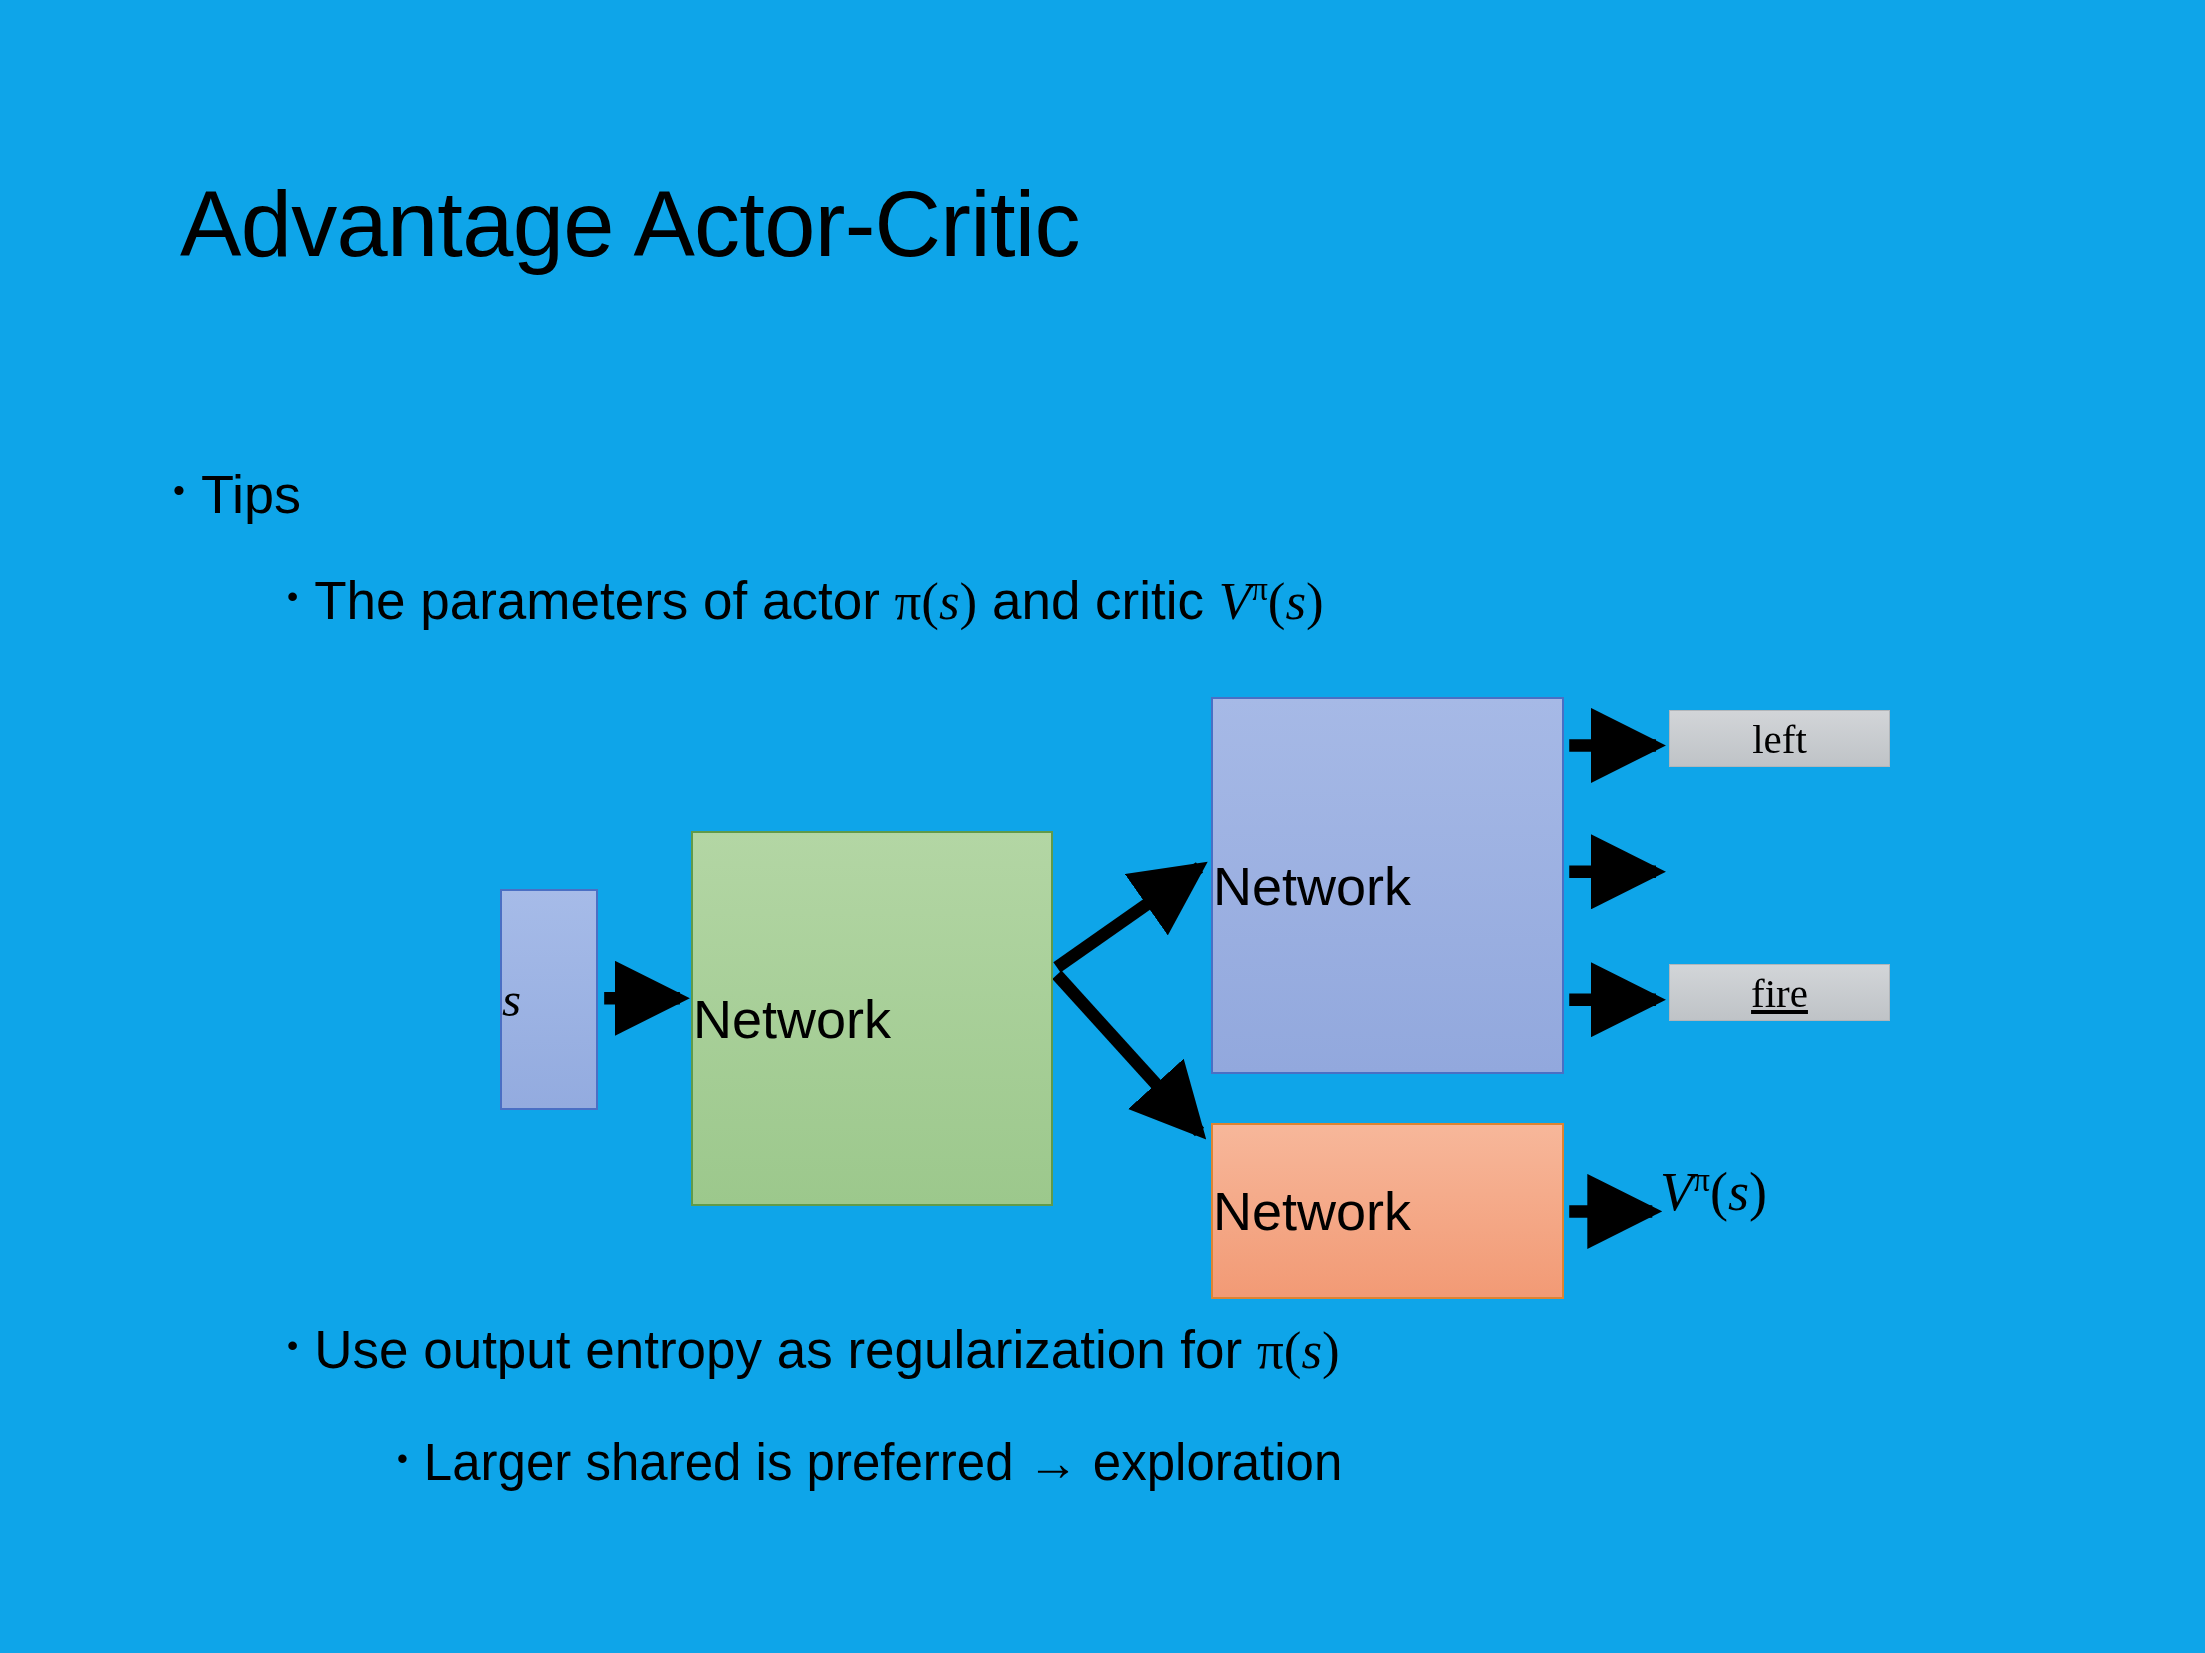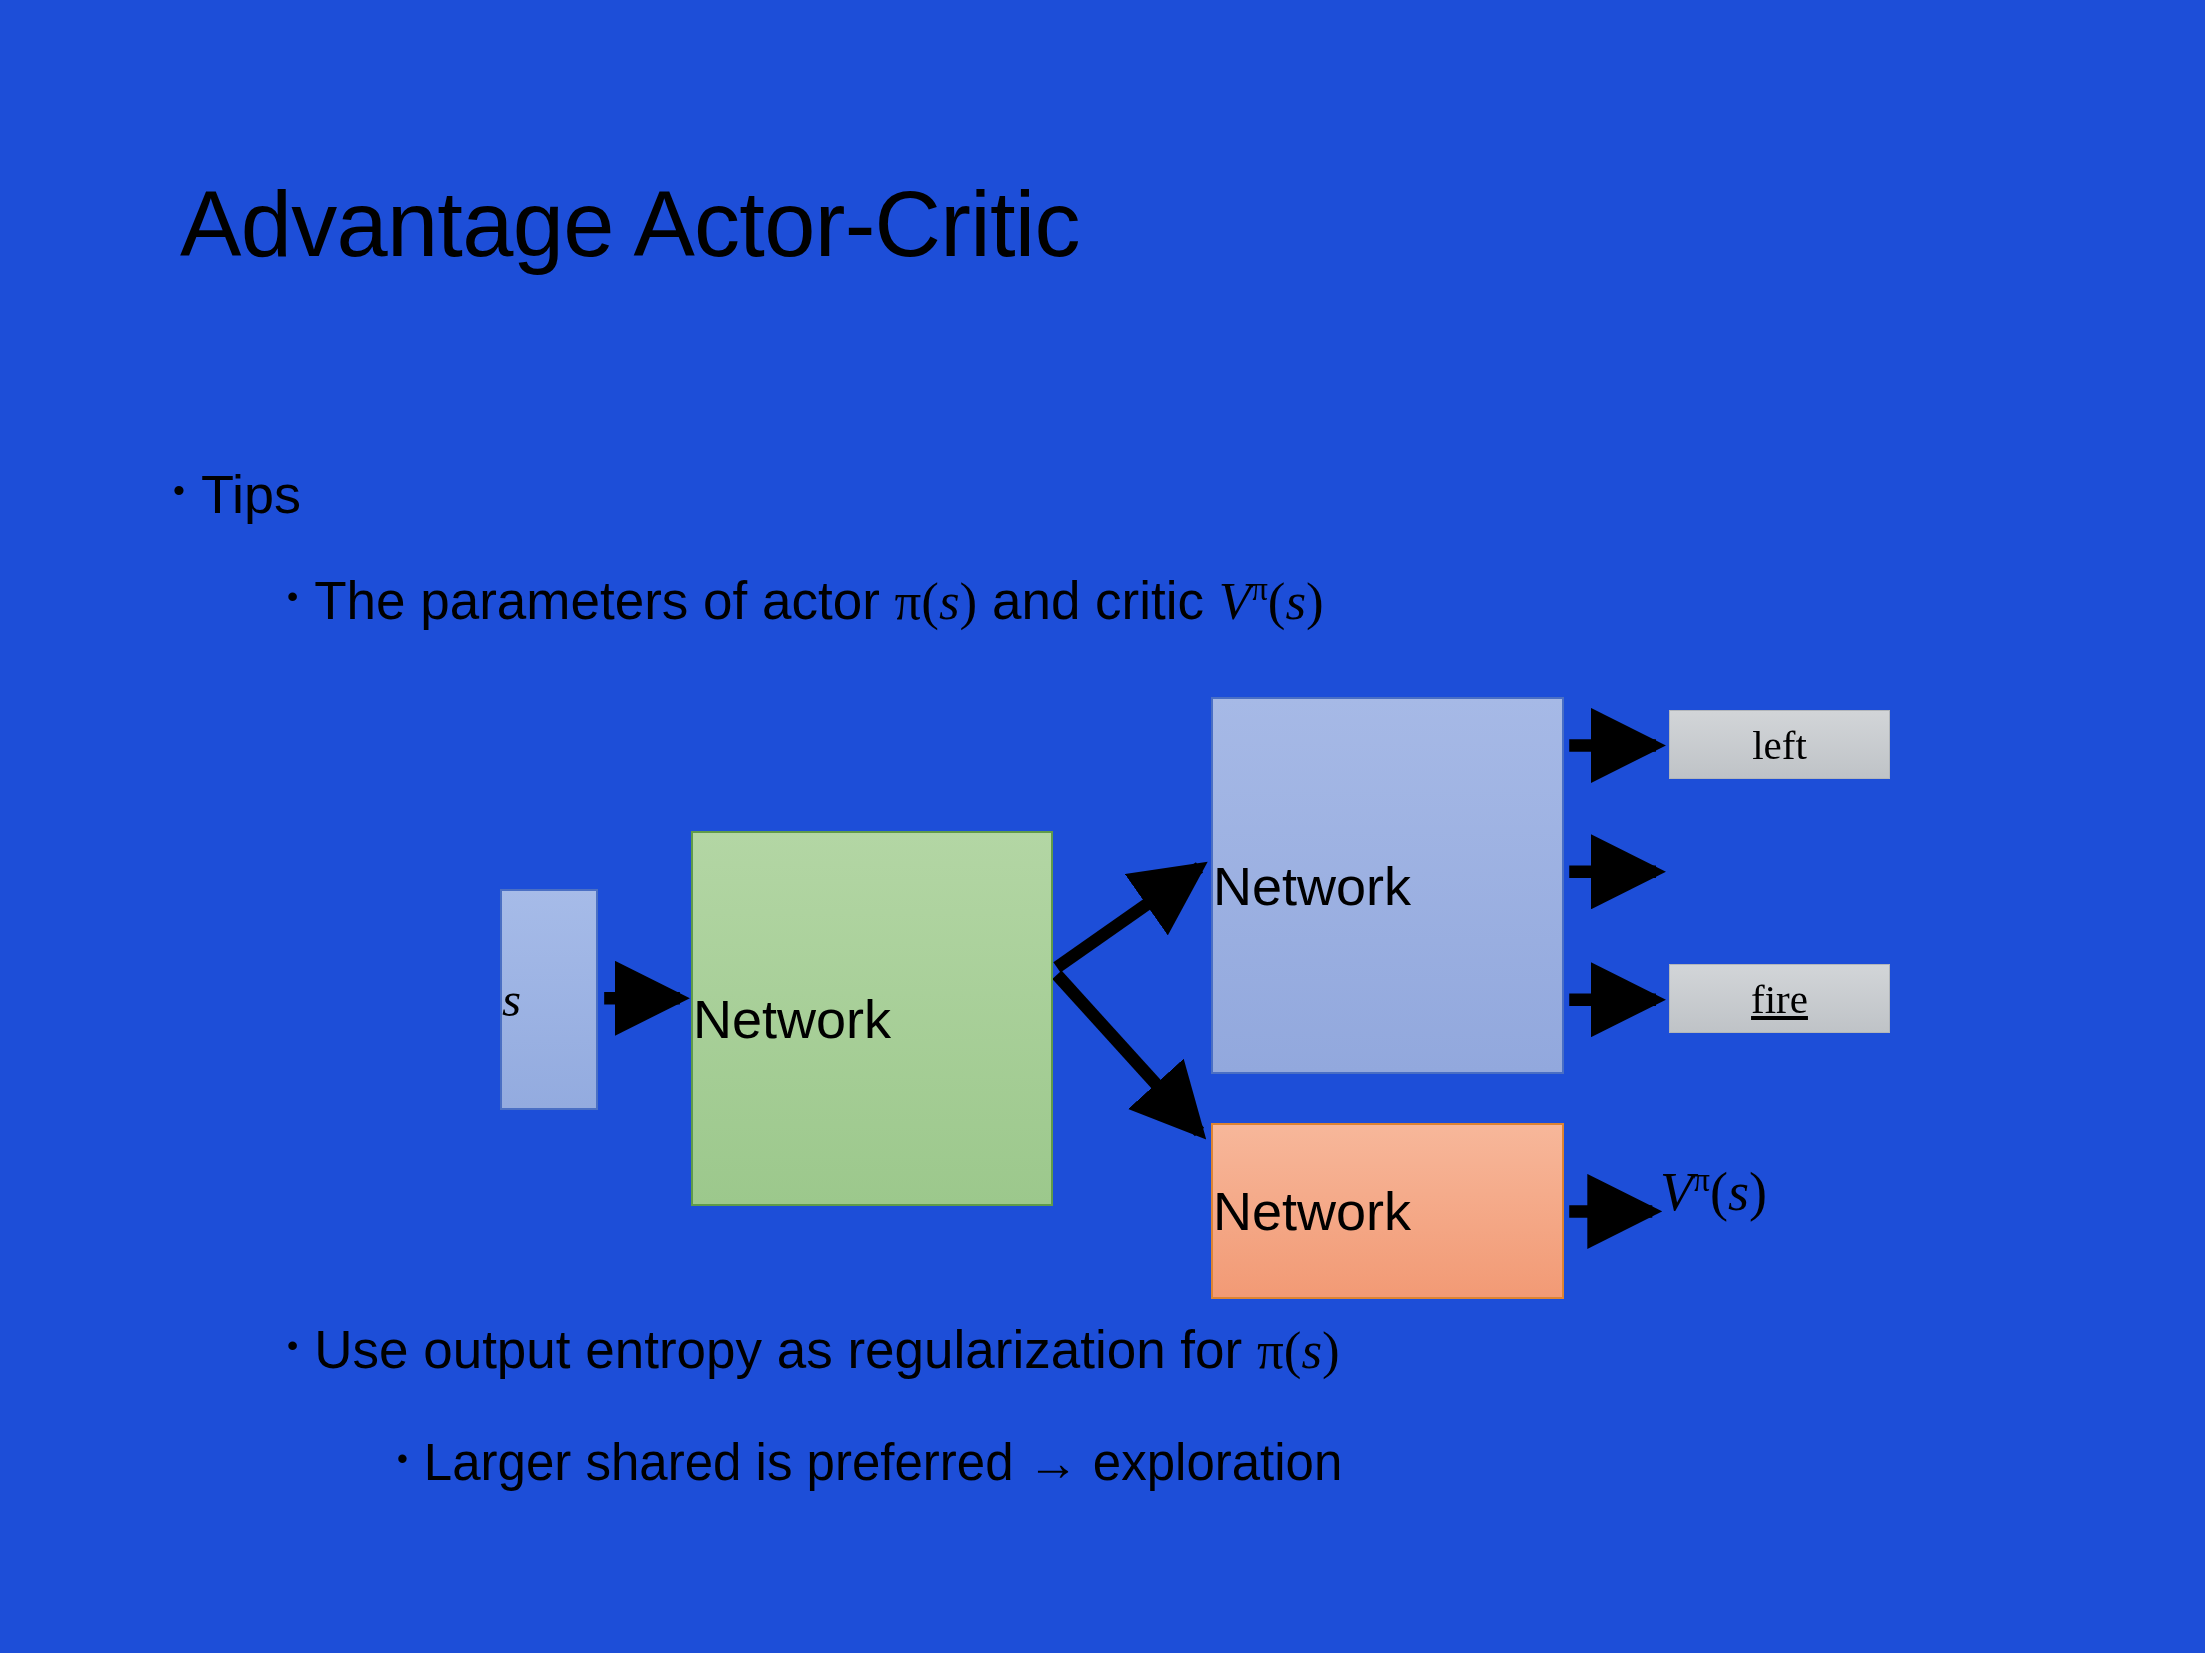--- a/index.html
+++ b/index.html
@@ -4,21 +4,21 @@
 <style>
   html, body {
     margin: 0;
     padding: 0;
     background: #ffffff;
   }
   #slide {
     position: relative;
     width: 2205px;
     height: 1654px;
-    background: #1d4ed8;
+    background: #0ea5e9;
     overflow: hidden;
     font-family: "Liberation Sans", sans-serif;
     color: #000000;
   }
 
   
   #slide-title {
     position: absolute;
     left: 180px;
     top: 176px;
@@ -156,21 +156,21 @@
     box-sizing: border-box;
     display: flex;
     align-items: center;
     justify-content: center;
     background: linear-gradient(180deg, #d2d5d8 0%, #bfc3c7 100%);
     border: 1.5px solid #b2b6ba;
     font-family: "Liberation Serif", serif;
     font-size: 41px;
     color: #000;
     width: 221px;
-    height: 69px;
+    height: 57px;
     left: 1669px;
   }
   #out-left  { top: 710px; }
   #out-right { top: 837px; }
   #out-fire  { top: 964px; text-decoration: underline; }
 
   #critic-output {
     position: absolute;
     left: 1660px;
     top: 1160px;

